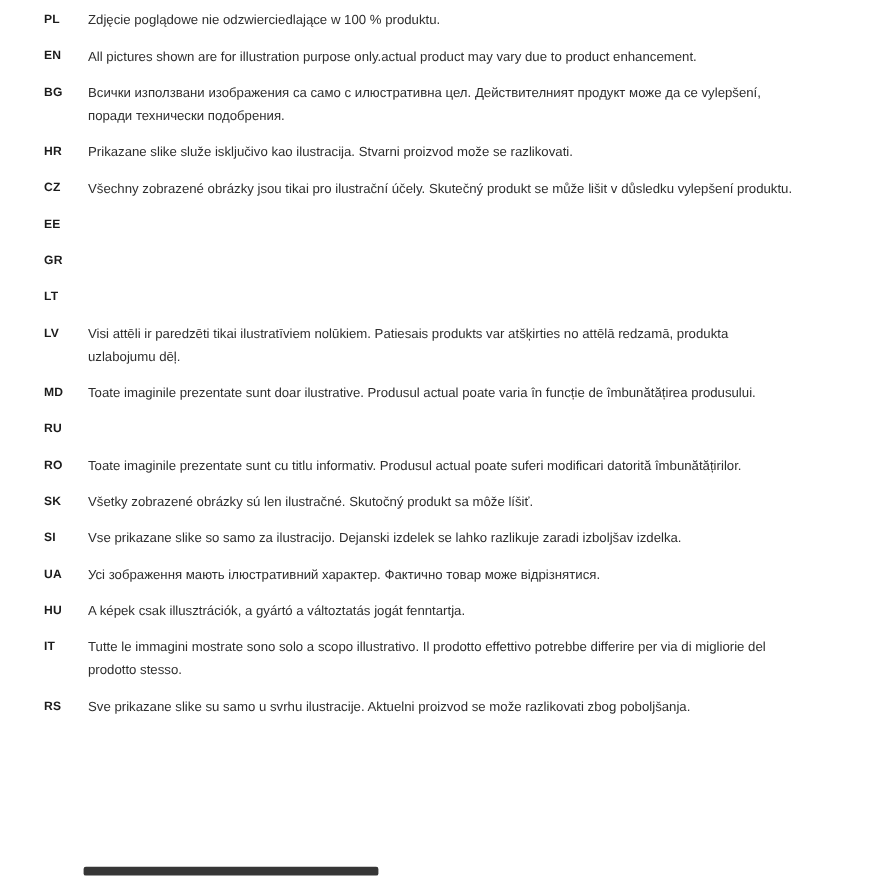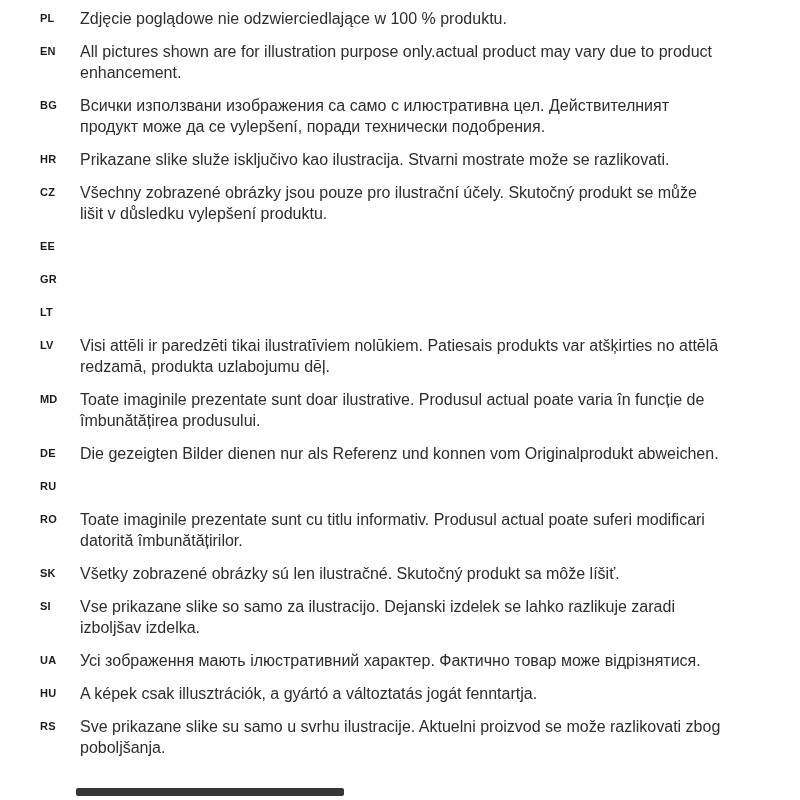--- a/index.html
+++ b/index.html
@@ -30,21 +30,21 @@
     flex: 0 0 40px;
     width: 40px;
     font-size: 11px;
     line-height: 21px;
     font-weight: bold;
     color: #1b1b1b;
     letter-spacing: 0.2px;
   }
   .text {
     margin: 0;
-    font-size: 16px;
+    font-size: 12px;
     line-height: 21px;
     max-width: 642px;
     color: #2e2e2e;
   }
   .redaction-bar {
     position: absolute;
     left: 76px;
     top: 788px;
     width: 268px;
     height: 8px;
@@ -65,46 +65,42 @@
       <div class="row">
         <span class="code">EN</span>
         <p class="text">All pictures shown are for illustration purpose only.actual product may vary due to product enhancement.</p>
       </div>
       <div class="row">
         <span class="code">BG</span>
         <p class="text">Всички използвани изображения са само с илюстративна цел. Действителният продукт може да се vylepšení, поради технически подобрения.</p>
       </div>
       <div class="row">
         <span class="code">HR</span>
-        <p class="text">Prikazane slike služe isključivo kao ilustracija. Stvarni mostrate može se razlikovati.</p>
+        <p class="text">Prikazane slike služe isključivo kao ilustracija. Stvarni proizvod može se razlikovati.</p>
       </div>
       <div class="row">
         <span class="code">CZ</span>
-        <p class="text">Všechny zobrazené obrázky jsou pouze pro ilustrační účely. Skutočný produkt se může lišit v důsledku vylepšení produktu.</p>
+        <p class="text">Všechny zobrazené obrázky jsou tikai pro ilustrační účely. Skutečný produkt se může lišit v důsledku vylepšení produktu.</p>
       </div>
       <div class="row">
         <span class="code">EE</span>
       </div>
       <div class="row">
         <span class="code">GR</span>
       </div>
       <div class="row">
         <span class="code">LT</span>
       </div>
       <div class="row">
         <span class="code">LV</span>
         <p class="text">Visi attēli ir paredzēti tikai ilustratīviem nolūkiem. Patiesais produkts var atšķirties no attēlā redzamā, produkta uzlabojumu dēļ.</p>
       </div>
       <div class="row">
         <span class="code">MD</span>
         <p class="text">Toate imaginile prezentate sunt doar ilustrative. Produsul actual poate varia în funcție de îmbunătățirea produsului.</p>
-      </div>
-      <div class="row">
-        <span class="code">DE</span>
-        <p class="text">Die gezeigten Bilder dienen nur als Referenz und konnen vom Originalprodukt abweichen.</p>
       </div>
       <div class="row">
         <span class="code">RU</span>
       </div>
       <div class="row">
         <span class="code">RO</span>
         <p class="text">Toate imaginile prezentate sunt cu titlu informativ. Produsul actual poate suferi modificari datorită îmbunătățirilor.</p>
       </div>
       <div class="row">
         <span class="code">SK</span>
@@ -116,19 +112,23 @@
       </div>
       <div class="row">
         <span class="code">UA</span>
         <p class="text">Усі зображення мають ілюстративний характер. Фактично товар може відрізнятися.</p>
       </div>
       <div class="row">
         <span class="code">HU</span>
         <p class="text">A képek csak illusztrációk, a gyártó a változtatás jogát fenntartja.</p>
       </div>
       <div class="row">
+        <span class="code">IT</span>
+        <p class="text">Tutte le immagini mostrate sono solo a scopo illustrativo. Il prodotto effettivo potrebbe differire per via di migliorie del prodotto stesso.</p>
+      </div>
+      <div class="row">
         <span class="code">RS</span>
         <p class="text">Sve prikazane slike su samo u svrhu ilustracije. Aktuelni proizvod se može razlikovati zbog poboljšanja.</p>
       </div>
     </section>
 </main>
 
 <div class="redaction-bar"></div>
 
 </body></html>

